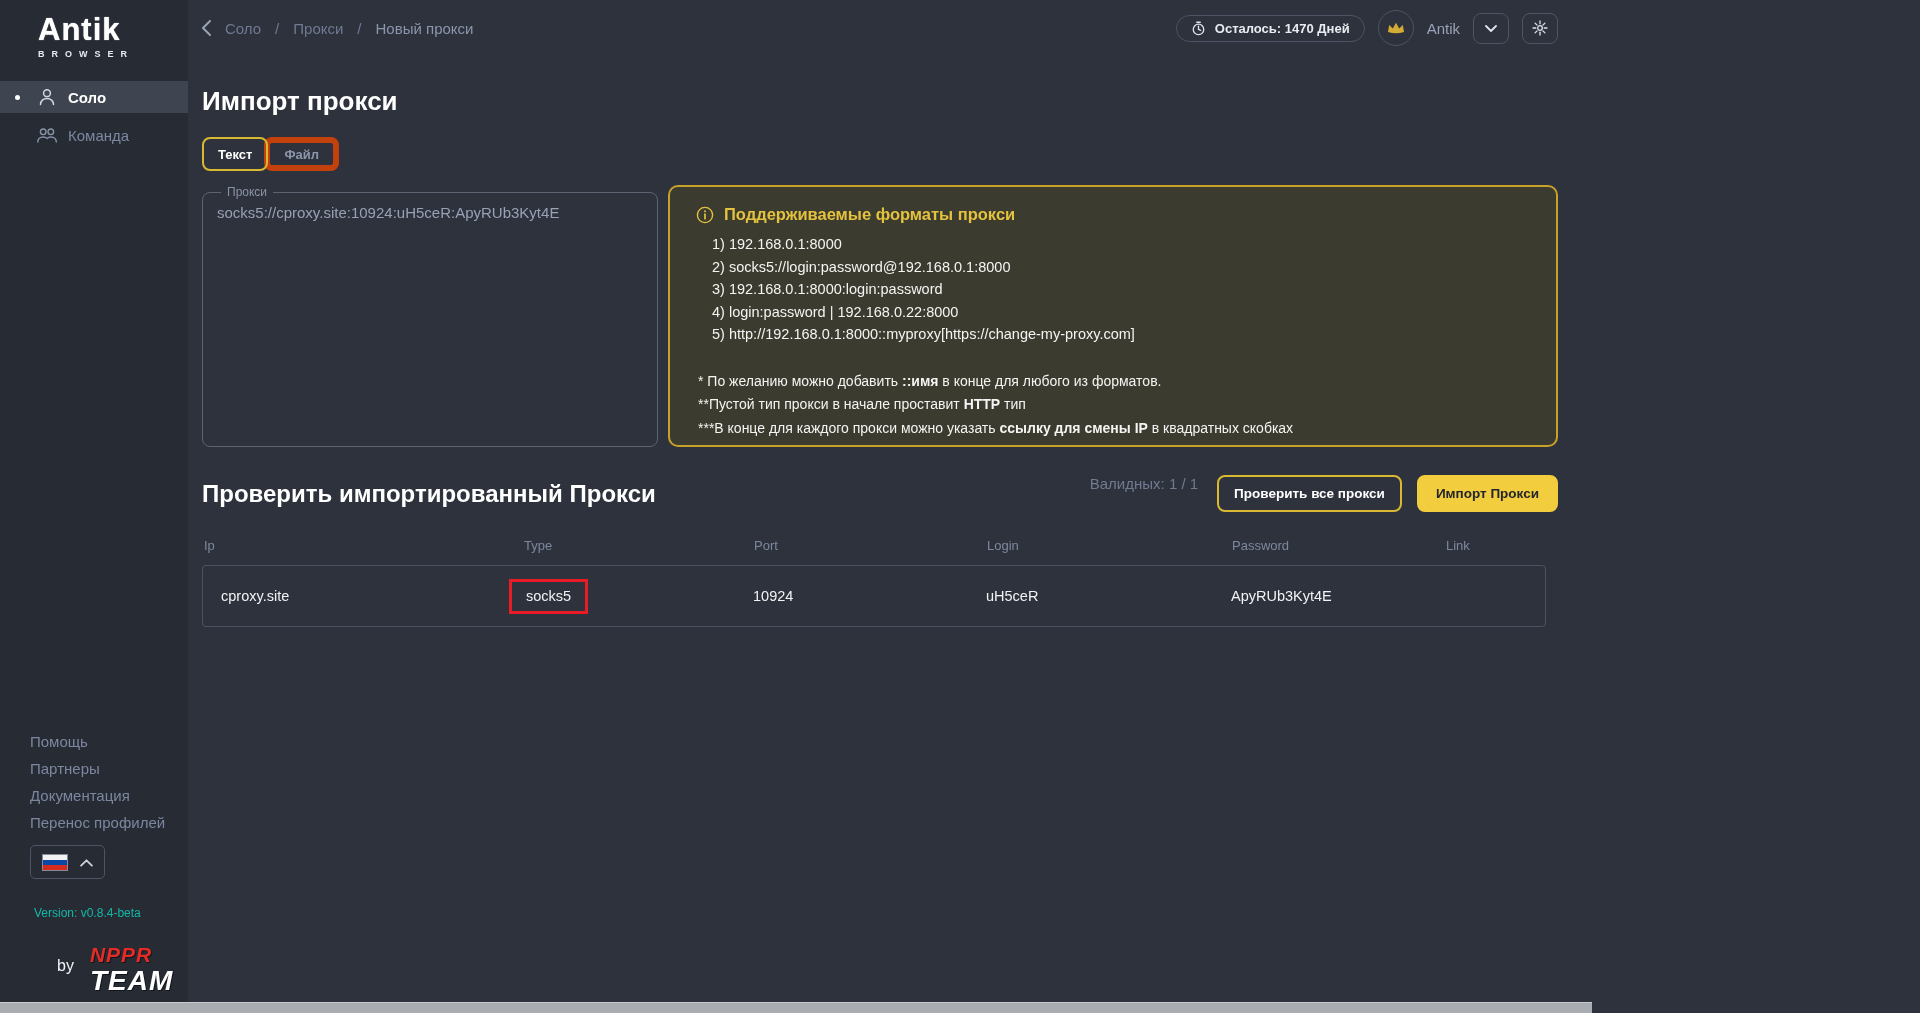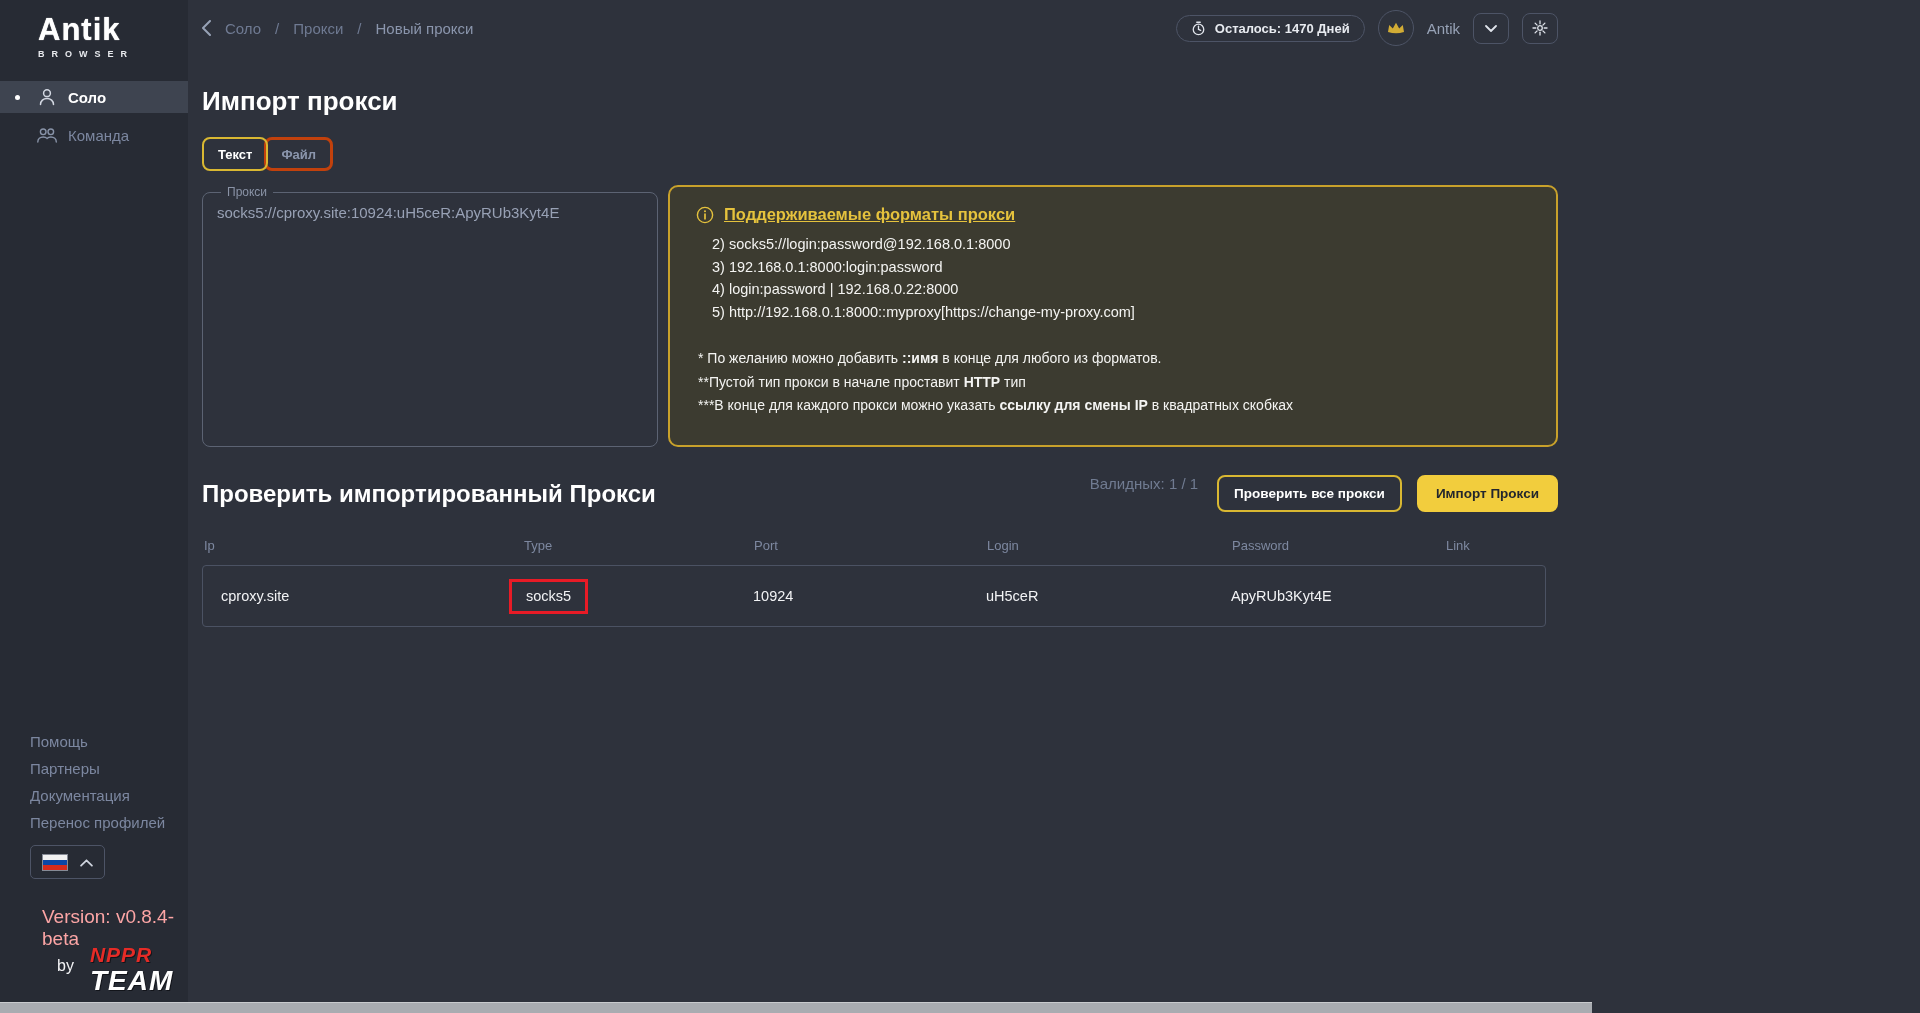--- a/index.html
+++ b/index.html
@@ -21,21 +21,21 @@
   .nav-item.active .nav-label { color:#fff; font-weight:700; }
 
   .side-links { position:absolute; left:30px; top:728px; }
   .side-link { font-size:15px; color:#7c87a0; line-height:27px; cursor:pointer; }
   .lang-box { position:absolute; left:30px; top:845px; display:flex; align-items:center; gap:12px;
               border:1px solid #4d5466; border-radius:5px; padding:7px 11px; cursor:pointer; }
   .flag { width:26px; height:17px; border:1px solid #868b96; display:flex; flex-direction:column; }
   .flag div { flex:1; }
   .flag .w { background:#f2f2f2; } .flag .b { background:#0c47a8; }
   .flag .rr { background:#d52b1e; }
-  .version { position:absolute; left:42px; top:906px; font-size:19px; color:#fca5a5; }
+  .version { position:absolute; left:34px; top:906px; font-size:12px; color:#14b8a6; }
   .brand { position:absolute; left:30px; top:944px; display:flex; align-items:flex-start; }
   .brand-by { font-size:16px; color:#f2f3f5; margin-top:13px;margin-left:27px; }
   .brand-logo { margin-left:16px; font-style:italic; font-weight:800; line-height:1; }
   .brand-top { color:#e62b26; font-size:21px; letter-spacing:1px; text-shadow:1px 1px 0 #12141a; }
   .brand-bottom { color:#fff; font-size:28px; letter-spacing:1px; margin-top:2px; text-shadow:1px 1px 0 #12141a; }
 
   
   .main { position:absolute; left:188px; top:0; right:0; padding:0 34px 0 14px; }
   .topbar { height:56px; display:flex; align-items:center; justify-content:space-between; }
   .crumbs { display:flex; align-items:center; gap:14px; font-size:15px; color:#6f7a92; }
@@ -49,30 +49,30 @@
   .user-name { font-size:15px; color:#97a2b6; }
   .sq-btn { width:36px; height:31px; border:1px solid #4d5466; border-radius:8px; background:transparent;
             display:flex; align-items:center; justify-content:center; cursor:pointer; }
 
   
   .h1 { margin-top:30px; font-size:26px; font-weight:800; color:#fff; }
   .tabs { margin-top:20px; display:flex; }
   .tab { height:34px; padding:0 14px; display:flex; align-items:center; font-size:13px; font-weight:700;
          border-radius:8px; cursor:pointer; background:transparent; }
   .tab.active { border:2px solid #d9b832; color:#fff; position:relative; z-index:2; }
-  .tab.inactive { border:3px solid #c2410c; color:#8b96ad; margin-left:-4px; }
+  .tab.inactive { border:6px solid #c2410c; color:#8b96ad; margin-left:-4px; }
 
   .io-row { margin-top:14px; display:flex; gap:10px; }
   .proxy-fieldset { width:752px; height:262px; border:1px solid #5c6373; border-radius:8px; padding:2px 12px; }
   .proxy-fieldset legend { font-size:12px; color:#8a93a6; padding:0 6px; margin-left:6px; }
   .proxy-value { font-size:15px; color:#98a1b5; line-height:20px; padding:2px 2px; min-height:220px; cursor:text; }
 
   .fmt-box { width:890px; height:262px; flex:none; border:2px solid #c8a12b; border-radius:10px;
              background:#3c3b30; padding:18px 24px 0 26px; }
-  .fmt-title { display:flex; align-items:center; gap:10px; color:#e5c23d; font-weight:800; font-size:16.5px;text-decoration:underline; }
+  .fmt-title { display:flex; align-items:center; gap:10px; color:#e5c23d; font-weight:800; font-size:16.5px; }
   .fmt-items { margin:9px 0 0 16px; }
   .fmt-line { color:#f4f4f2; font-size:14.5px; line-height:22.5px; }
   .fmt-notes { margin:24px 0 0 2px; }
   .fmt-note { color:#f4f4f2; font-size:14px; line-height:23.5px; }
   .fmt-note b { font-weight:800; }
 
   
   .check-head { margin-top:28px; display:flex; align-items:center; justify-content:space-between; }
   .h2 { font-size:24px; font-weight:800; color:#fff; }
   .check-actions { display:flex; align-items:flex-start; gap:15px; }
@@ -238,20 +238,21 @@
           <span style="display:flex;">
             <svg width="18" height="18" viewBox="0 0 18 18">
                 <circle cx="9" cy="9" r="7.6" fill="none" stroke="#e5c23d" stroke-width="1.4"></circle>
                 <line x1="9" y1="8" x2="9" y2="12.8" stroke="#e5c23d" stroke-width="1.7" stroke-linecap="round"></line>
                 <circle cx="9" cy="5.2" r="1" fill="#e5c23d"></circle>
               </svg>
           </span>
           <span>Поддерживаемые форматы прокси</span>
         </div>
         <div class="fmt-items">
+          <div class="fmt-line">1) 192.168.0.1:8000</div>
           <div class="fmt-line">2) socks5://login:password@192.168.0.1:8000</div>
           <div class="fmt-line">3) 192.168.0.1:8000:login:password</div>
           <div class="fmt-line">4) login:password | 192.168.0.22:8000</div>
           <div class="fmt-line">5) http://192.168.0.1:8000::myproxy[https://change-my-proxy.com]</div>
         </div>
         <div class="fmt-notes">
           <div class="fmt-note"><span>* По желанию можно добавить </span><b>::имя</b><span> в конце для любого из форматов.</span></div>
           <div class="fmt-note"><span>**Пустой тип прокси в начале проставит </span><b>HTTP</b><span> тип</span></div>
           <div class="fmt-note"><span>***В конце для каждого прокси можно указать </span><b>ссылку для смены IP</b><span> в квадратных скобках</span></div>
         </div>

